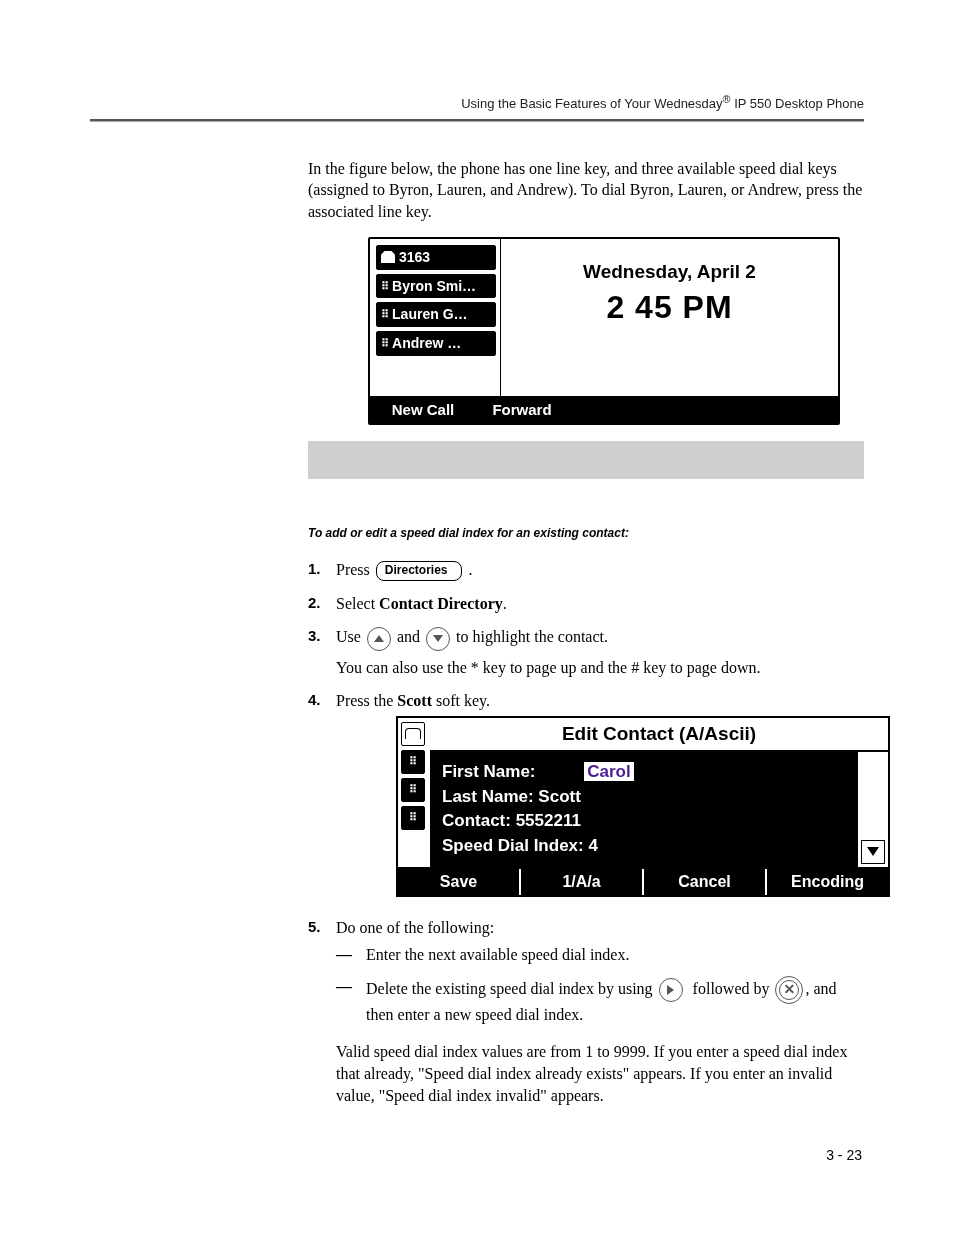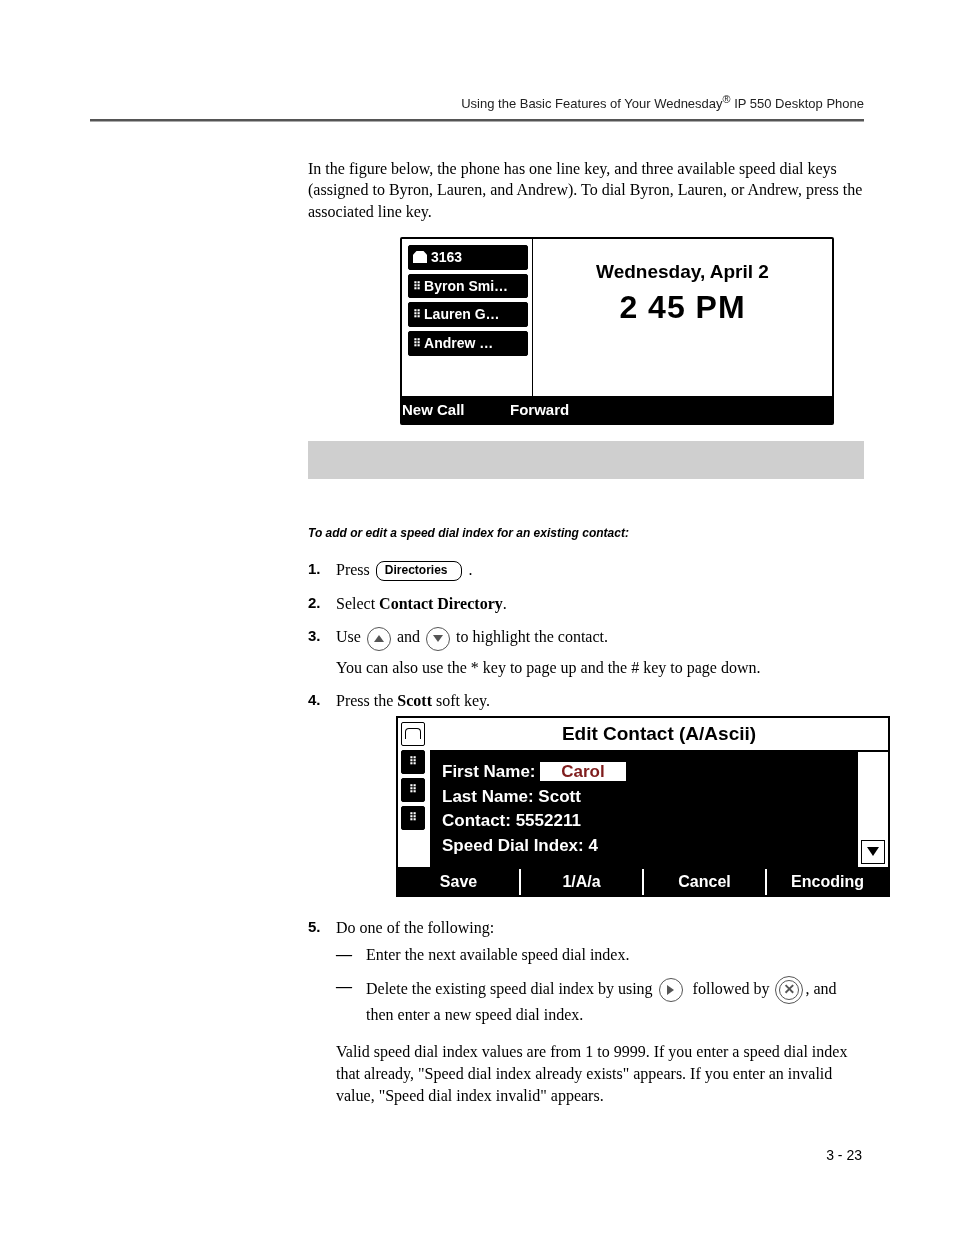--- a/index.html
+++ b/index.html
@@ -31,22 +31,22 @@
     height: 0;
     margin-bottom: 36px;
   }
   .content {
     margin-left: 218px;
   }
   .para { margin: 0 0 14px 0; }
 
   
   .fig1 {
-    width: 434px;
-    margin: 8px 0 16px 92px;
+    width: 472px;
+    margin: 8px 0 16px 60px;
   }
   .fig1-inner {
     border: 2px solid #000;
     border-radius: 2px;
     background: #fff;
     position: relative;
     height: 184px;
     display: flex;
   }
   .fig1-left {
@@ -93,21 +93,21 @@
     border-top: 2px solid #000;
   }
   .softkey {
     border-right: 2px solid #000;
     background: #000;
     color: #fff;
     font-family: "Arial", sans-serif;
     font-weight: bold;
     font-size: 15px;
     padding: 2px 0;
-    text-align: left;
+    text-align: center;
   }
   .softkey.first { width: 106px; }
   .softkey.second { width: 88px; }
   .softkey.rest { flex: 1; background: #000; }
   .softkey:last-child { border-right: none; }
 
   .gray-bar {
     background: #cfcfcf;
     height: 38px;
     margin: 16px 0 46px 0;
@@ -259,21 +259,21 @@
     grid-column: 2;
     grid-row: 2;
     background: #000;
     color: #fff;
     padding: 8px 10px 8px 10px;
     font-size: 17px;
     line-height: 1.45;
     border-left: 2px solid #000;
   }
   .fig2-body .row { white-space: nowrap; }
-  .inv { background: #fff; color: #7f1d1d; padding: 0 21px; }
+  .inv { background: #fff; color: #4c1d95; padding: 0 3px; margin-left: 44px; }
   .fig2-right {
     grid-column: 3;
     grid-row: 2;
     position: relative;
     border-left: 2px solid #000;
   }
   .scroll-down {
     position: absolute;
     right: 3px; bottom: 3px;
     width: 22px; height: 22px;

